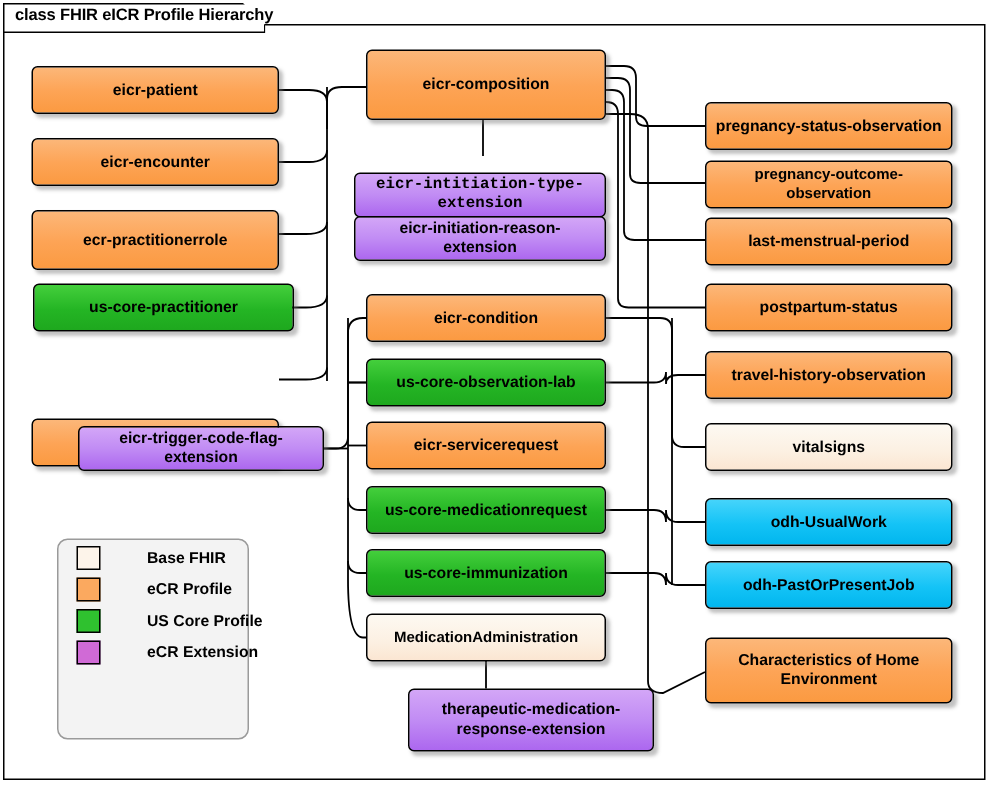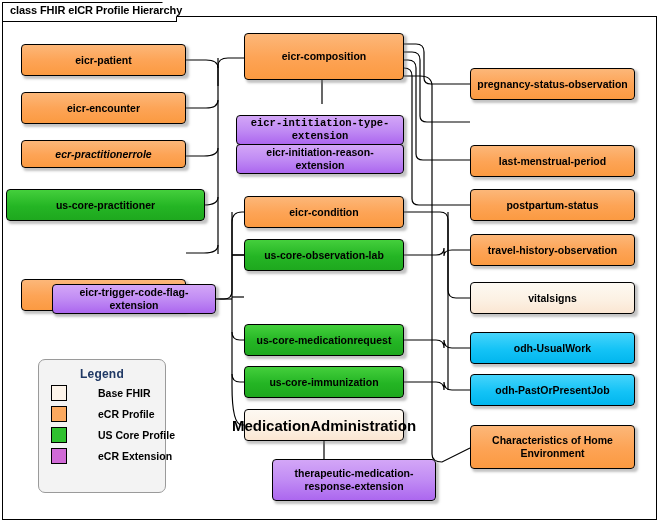--- a/index.html
+++ b/index.html
@@ -222,25 +222,25 @@
   </svg>
 
   <div class="node t-ecr" style="left:21px; top:44px; width:165px; height:32px;">
     <span>eicr-patient</span>
   </div>
 
   <div class="node t-ecr" style="left:21px; top:92px; width:165px; height:32px;">
     <span>eicr-encounter</span>
   </div>
 
-  <div class="node t-ecr" style="left:21px; top:140px; width:165px; height:28px;font-style:italic;">
+  <div class="node t-ecr" style="left:21px; top:140px; width:165px; height:40px;">
     <span>ecr-practitionerrole</span>
   </div>
 
-  <div class="node t-uscore" style="left:6px; top:189px; width:199px; height:32px;">
+  <div class="node t-uscore" style="left:22px; top:189px; width:174px; height:32px;">
     <span>us-core-practitioner</span>
   </div>
 
   <div class="node t-ecr" style="left:21px; top:237px; width:165px; height:32px;margin-top:42px;">
     <span>ecr-organization</span>
   </div>
 
   <div class="node t-ext" style="left:52px; top:284px; width:164px; height:30px;">
     <span>eicr-trigger-code-flag-extension</span>
   </div>
@@ -258,41 +258,47 @@
   </div>
 
   <div class="node t-ecr" style="left:244px; top:196px; width:160px; height:32px;">
     <span>eicr-condition</span>
   </div>
 
   <div class="node t-uscore" style="left:244px; top:239px; width:160px; height:32px;">
     <span>us-core-observation-lab</span>
   </div>
 
+  <div class="node t-ecr" style="left:244px; top:281px; width:160px; height:32px;">
+    <span>eicr-servicerequest</span>
+  </div>
 
   <div class="node t-uscore" style="left:244px; top:324px; width:160px; height:32px;text-align:right;">
     <span>us-core-medicationrequest</span>
   </div>
 
   <div class="node t-uscore" style="left:244px; top:366px; width:160px; height:32px;">
     <span>us-core-immunization</span>
   </div>
 
   <div class="node t-base" style="left:244px; top:409px; width:160px; height:32px;">
-    <span style="font-size:15px">MedicationAdministration</span>
+    <span style="font-size:10px">MedicationAdministration</span>
   </div>
 
   <div class="node t-ext" style="left:272px; top:459px; width:164px; height:42px;">
     <span>therapeutic-medication-response-extension</span>
   </div>
 
   <div class="node t-ecr" style="left:470px; top:68px; width:165px; height:32px;">
     <span>pregnancy-status-observation</span>
   </div>
 
+  <div class="node t-ecr" style="left:470px; top:107px; width:165px; height:32px;">
+    <span style="font-size:10px">pregnancy-outcome-observation</span>
+  </div>
 
   <div class="node t-ecr" style="left:470px; top:145px; width:165px; height:32px;">
     <span>last-menstrual-period</span>
   </div>
 
   <div class="node t-ecr" style="left:470px; top:189px; width:165px; height:32px;">
     <span>postpartum-status</span>
   </div>
 
   <div class="node t-ecr" style="left:470px; top:234px; width:165px; height:32px;">
@@ -309,21 +315,20 @@
 
   <div class="node t-odh" style="left:470px; top:374px; width:165px; height:32px;">
     <span>odh-PastOrPresentJob</span>
   </div>
 
   <div class="node t-ecr" style="left:470px; top:425px; width:165px; height:44px;">
     <span>Characteristics of Home Environment</span>
   </div>
 
   <div id="legend">
-    <div id="legend-title">Legend</div>
 
     <div class="legend-row">
       <span class="legend-swatch sw-base"></span>
       <span class="legend-label">Base FHIR</span>
     </div>
 
     <div class="legend-row">
       <span class="legend-swatch sw-ecr"></span>
       <span class="legend-label">eCR Profile</span>
     </div>

